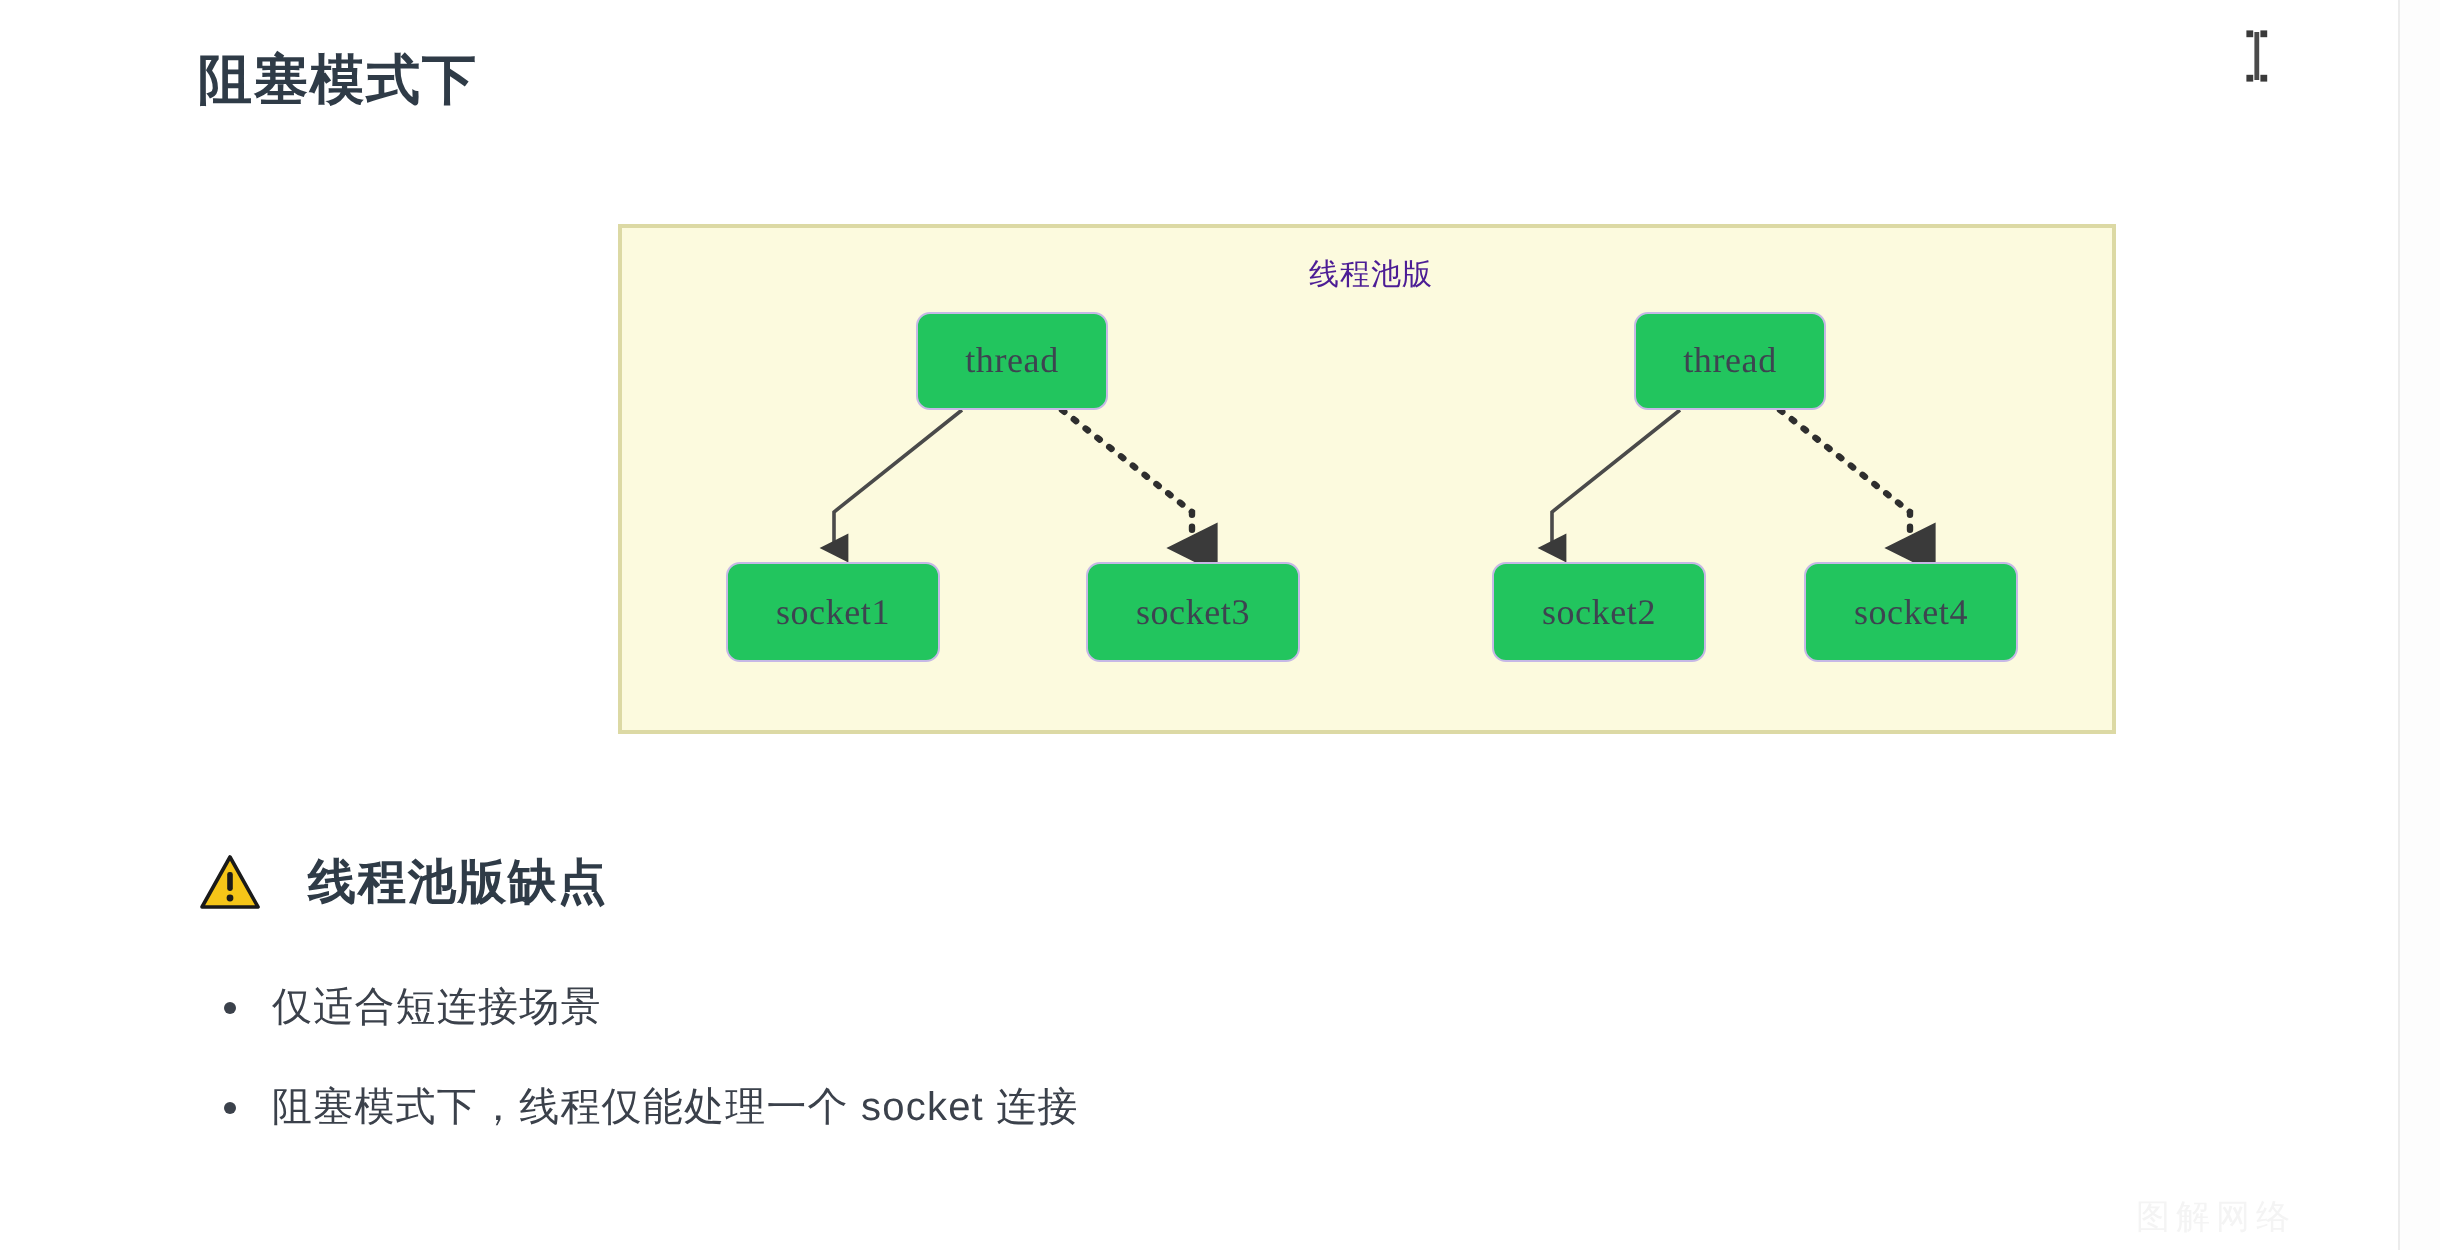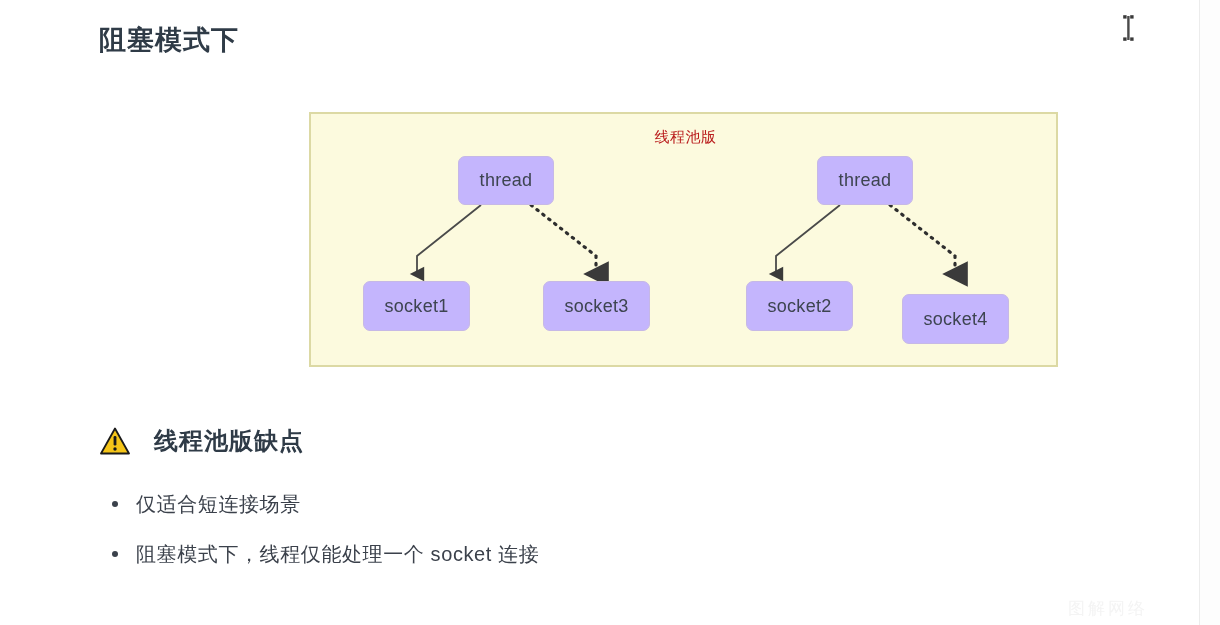--- a/index.html
+++ b/index.html
@@ -65,47 +65,48 @@
     border: 2px solid #dcd9a4;
     box-sizing: border-box;
   }
   .diagram-caption {
     position: absolute;
     left: 0;
     top: 14px;
     width: 749px;
     text-align: center;
     font-size: 15px;
-    color: #b91c1c;
+    color: #4c1d95;
     letter-spacing: 0.5px;
   }
 
   .node {
     position: absolute;
-    background: #c4b5fd;
+    background: #22c55e;
     border: 1.6px solid #c6b8e6;
     border-radius: 7px;
     box-sizing: border-box;
     display: flex;
     align-items: center;
     justify-content: center;
     font-size: 18px;
     color: #3d4450;
     letter-spacing: 0.3px;
+    font-family: Liberation Serif, serif;
   }
 
   
   .node-thread-left  { left: 147px; top: 42px;  width: 96px;  height: 49px; }
   .node-thread-right { left: 506px; top: 42px;  width: 96px;  height: 49px; }
 
   
   .node-socket1 { left: 52px;  top: 167px; width: 107px; height: 50px; }
   .node-socket3 { left: 232px; top: 167px; width: 107px; height: 50px; }
   .node-socket2 { left: 435px; top: 167px; width: 107px; height: 50px; text-align: center; }
-  .node-socket4 { left: 591px; top: 180px; width: 107px; height: 50px; }
+  .node-socket4 { left: 591px; top: 167px; width: 107px; height: 50px; }
 
   .edges-layer {
     position: absolute;
     left: 0; top: 0;
     width: 749px;
     height: 255px;
     pointer-events: none;
   }
 
   

